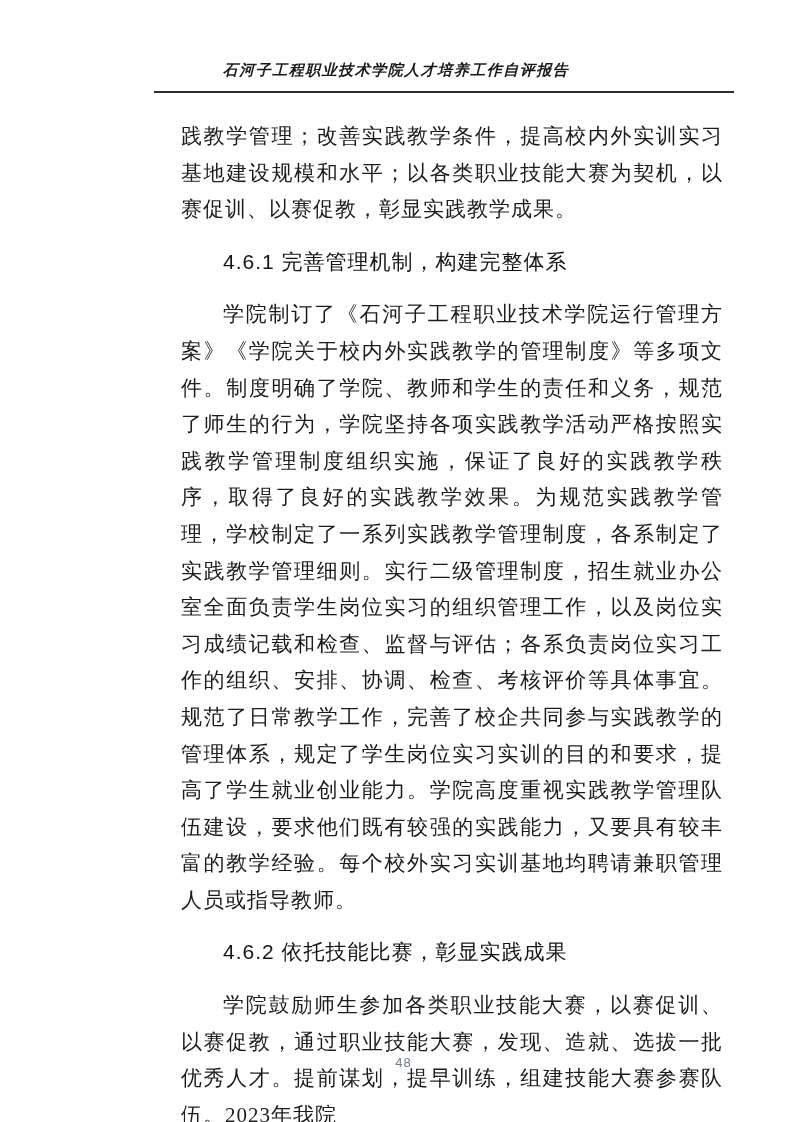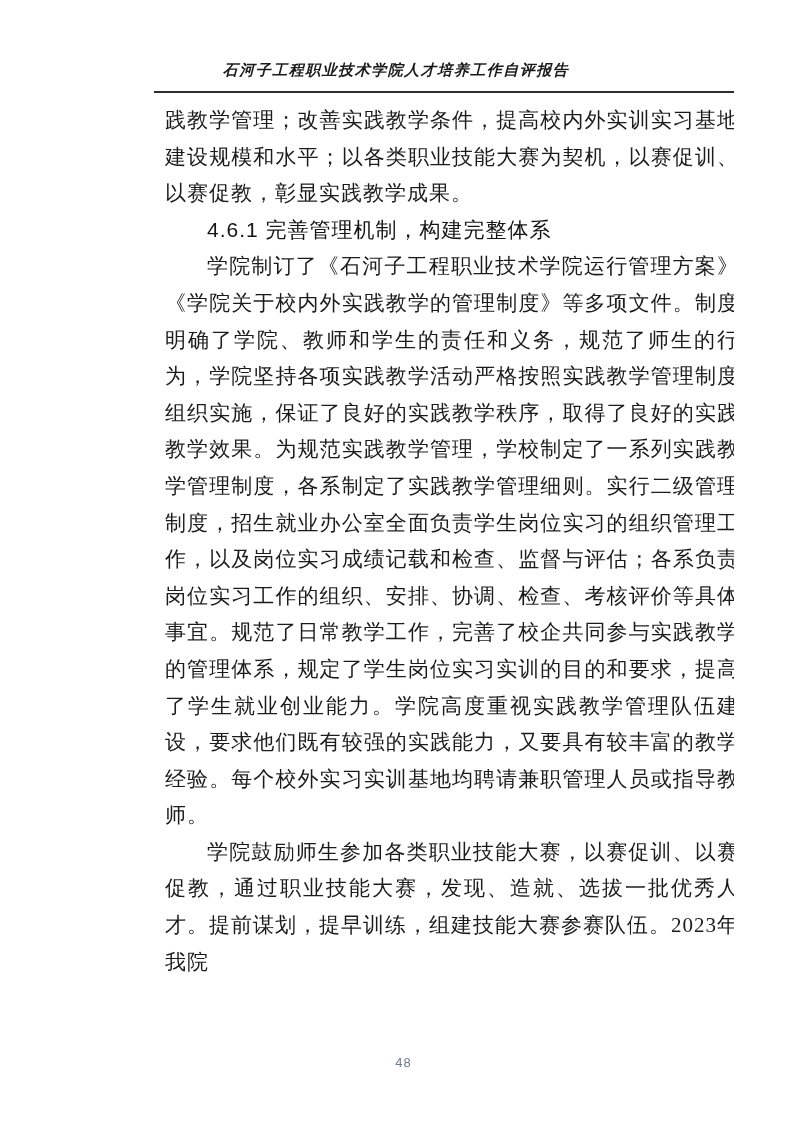--- a/index.html
+++ b/index.html
@@ -46,21 +46,21 @@
     left: 107px;
     width: 574px;
     font-size: 21px;
     line-height: 36.6px;
     letter-spacing: 1px;
     text-align: justify;
     text-justify: inter-ideograph;
     color: #1b1b1b;
   }
   .content p, .content h3 {
-    margin: 0;
+    margin: 16px;
     padding: 0;
   }
   .para {
     text-indent: 2em;
   }
   .para.no-indent {
     text-indent: 0;
   }
   .heading {
     text-indent: 2em;
@@ -95,20 +95,21 @@
     <div class="header-rule"></div>
   </div>
 
   <div class="content">
     <p class="para no-indent">践教学管理；改善实践教学条件，提高校内外实训实习基地建设规模和水平；以各类职业技能大赛为契机，以赛促训、以赛促教，彰显实践教学成果。</p>
 
     <h3 class="heading">4.6.1 完善管理机制，构建完整体系</h3>
 
     <p class="para">学院制订了《石河子工程职业技术学院运行管理方案》《学院关于校内外实践教学的管理制度》等多项文件。制度明确了学院、教师和学生的责任和义务，规范了师生的行为，学院坚持各项实践教学活动严格按照实践教学管理制度组织实施，保证了良好的实践教学秩序，取得了良好的实践教学效果。为规范实践教学管理，学校制定了一系列实践教学管理制度，各系制定了实践教学管理细则。实行二级管理制度，招生就业办公室全面负责学生岗位实习的组织管理工作，以及岗位实习成绩记载和检查、监督与评估；各系负责岗位实习工作的组织、安排、协调、检查、考核评价等具体事宜。规范了日常教学工作，完善了校企共同参与实践教学的管理体系，规定了学生岗位实习实训的目的和要求，提高了学生就业创业能力。学院高度重视实践教学管理队伍建设，要求他们既有较强的实践能力，又要具有较丰富的教学经验。每个校外实习实训基地均聘请兼职管理人员或指导教师。</p>
 
+    <h3 class="heading">4.6.2 依托技能比赛，彰显实践成果</h3>
 
     <p class="para">学院鼓励师生参加各类职业技能大赛，以赛促训、以赛促教，通过职业技能大赛，发现、造就、选拔一批优秀人才。提前谋划，提早训练，组建技能大赛参赛队伍。2023年我院</p>
   </div>
 
   <div class="footer">
     <span class="page-number">48</span>
   </div>
 
 </div>
 

